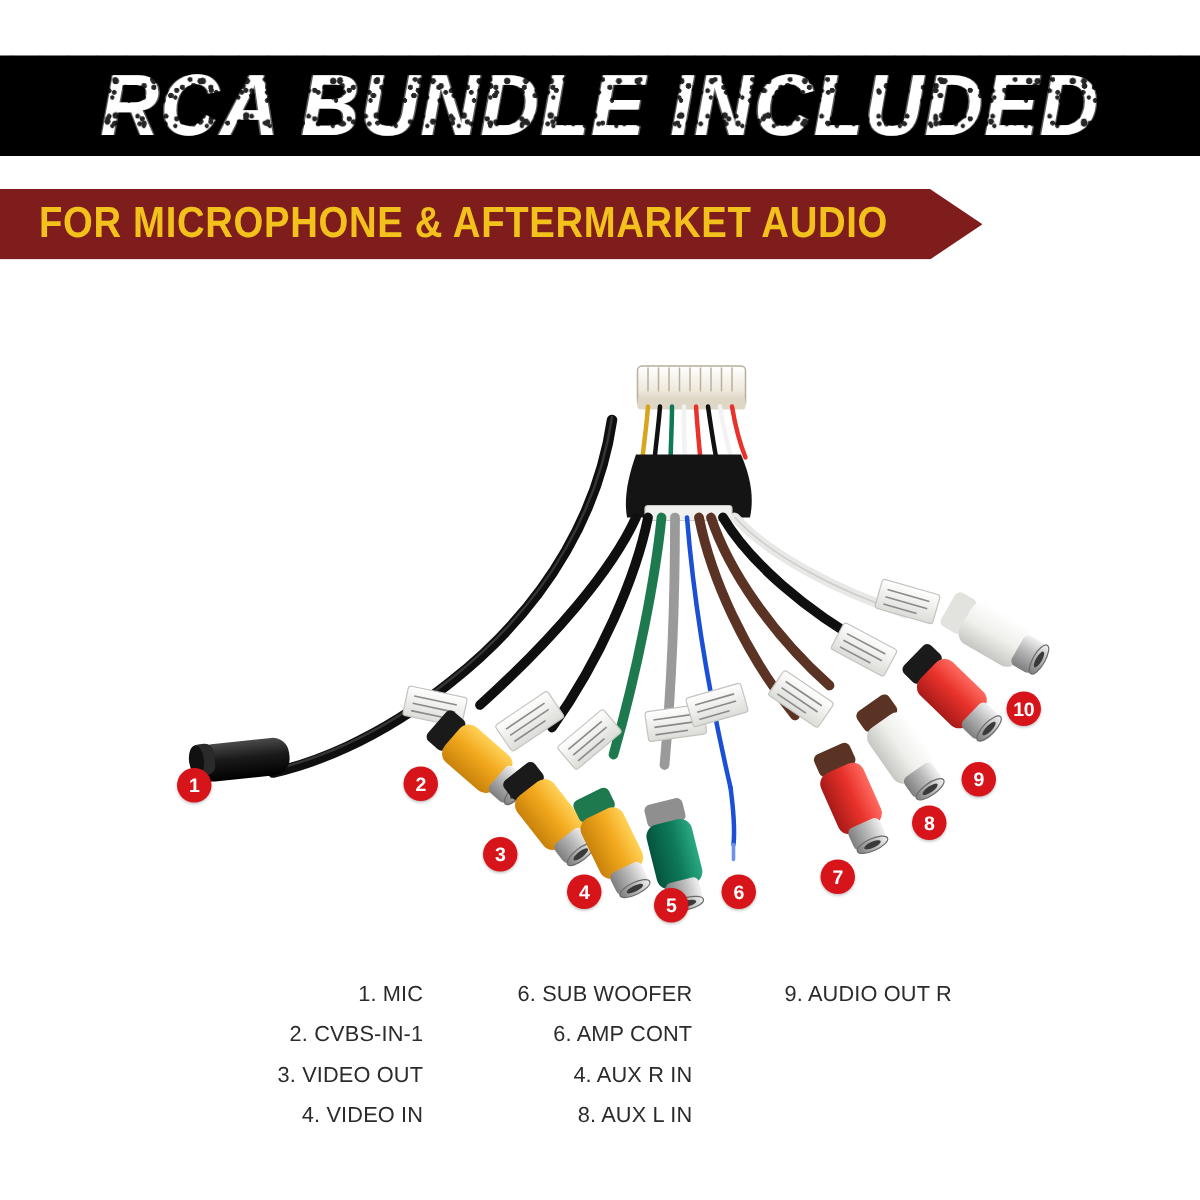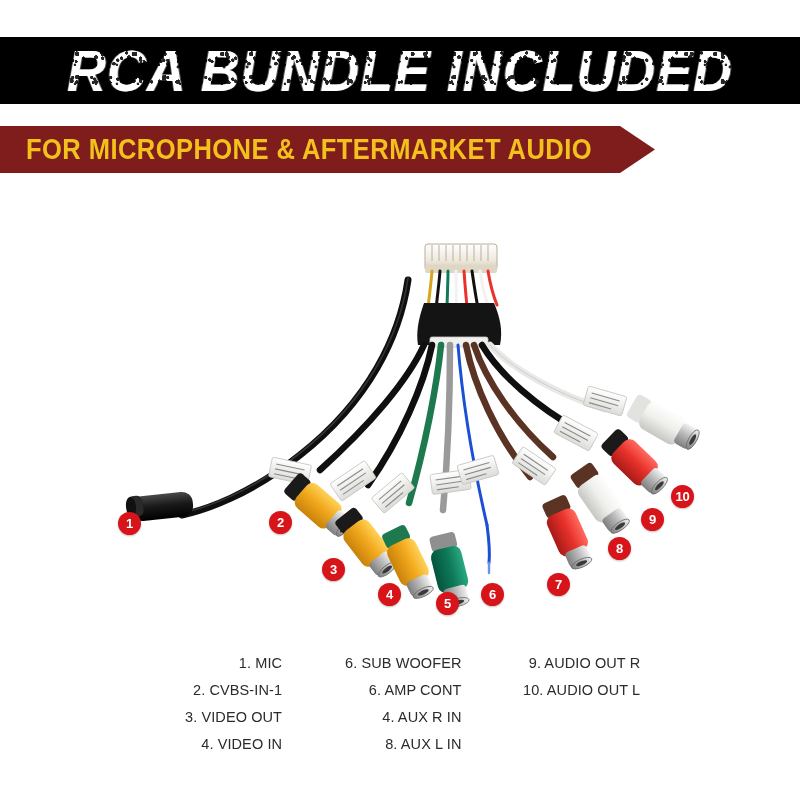--- a/index.html
+++ b/index.html
@@ -464,34 +464,33 @@
   </div>
 <div class="marker" style="left:547px; top:573px;">
     <span>7</span>
   </div>
 <div class="marker" style="left:608px; top:537px;">
     <span>8</span>
   </div>
 <div class="marker" style="left:641px; top:508px;">
     <span>9</span>
   </div>
-<div class="marker" style="left:671px; top:461px;margin-top:24px;">
+<div class="marker" style="left:671px; top:461px;">
     <span>10</span>
   </div>
 
 <div class="legend">
   <div class="legend-col c1">
     <div class="legend-item">1. MIC</div>
     <div class="legend-item">2. CVBS-IN-1</div>
     <div class="legend-item">3. VIDEO OUT</div>
     <div class="legend-item">4. VIDEO IN</div>
   </div>
   <div class="legend-col c2">
     <div class="legend-item">6. SUB WOOFER</div>
     <div class="legend-item">6. AMP CONT</div>
     <div class="legend-item">4. AUX R IN</div>
     <div class="legend-item">8. AUX L IN</div>
   </div>
   <div class="legend-col c3">
     <div class="legend-item">9. AUDIO OUT R</div>
-    <div class="legend-item">10. AUDIO OUT L</div>
   </div>
 </div>
 
 </body></html>

